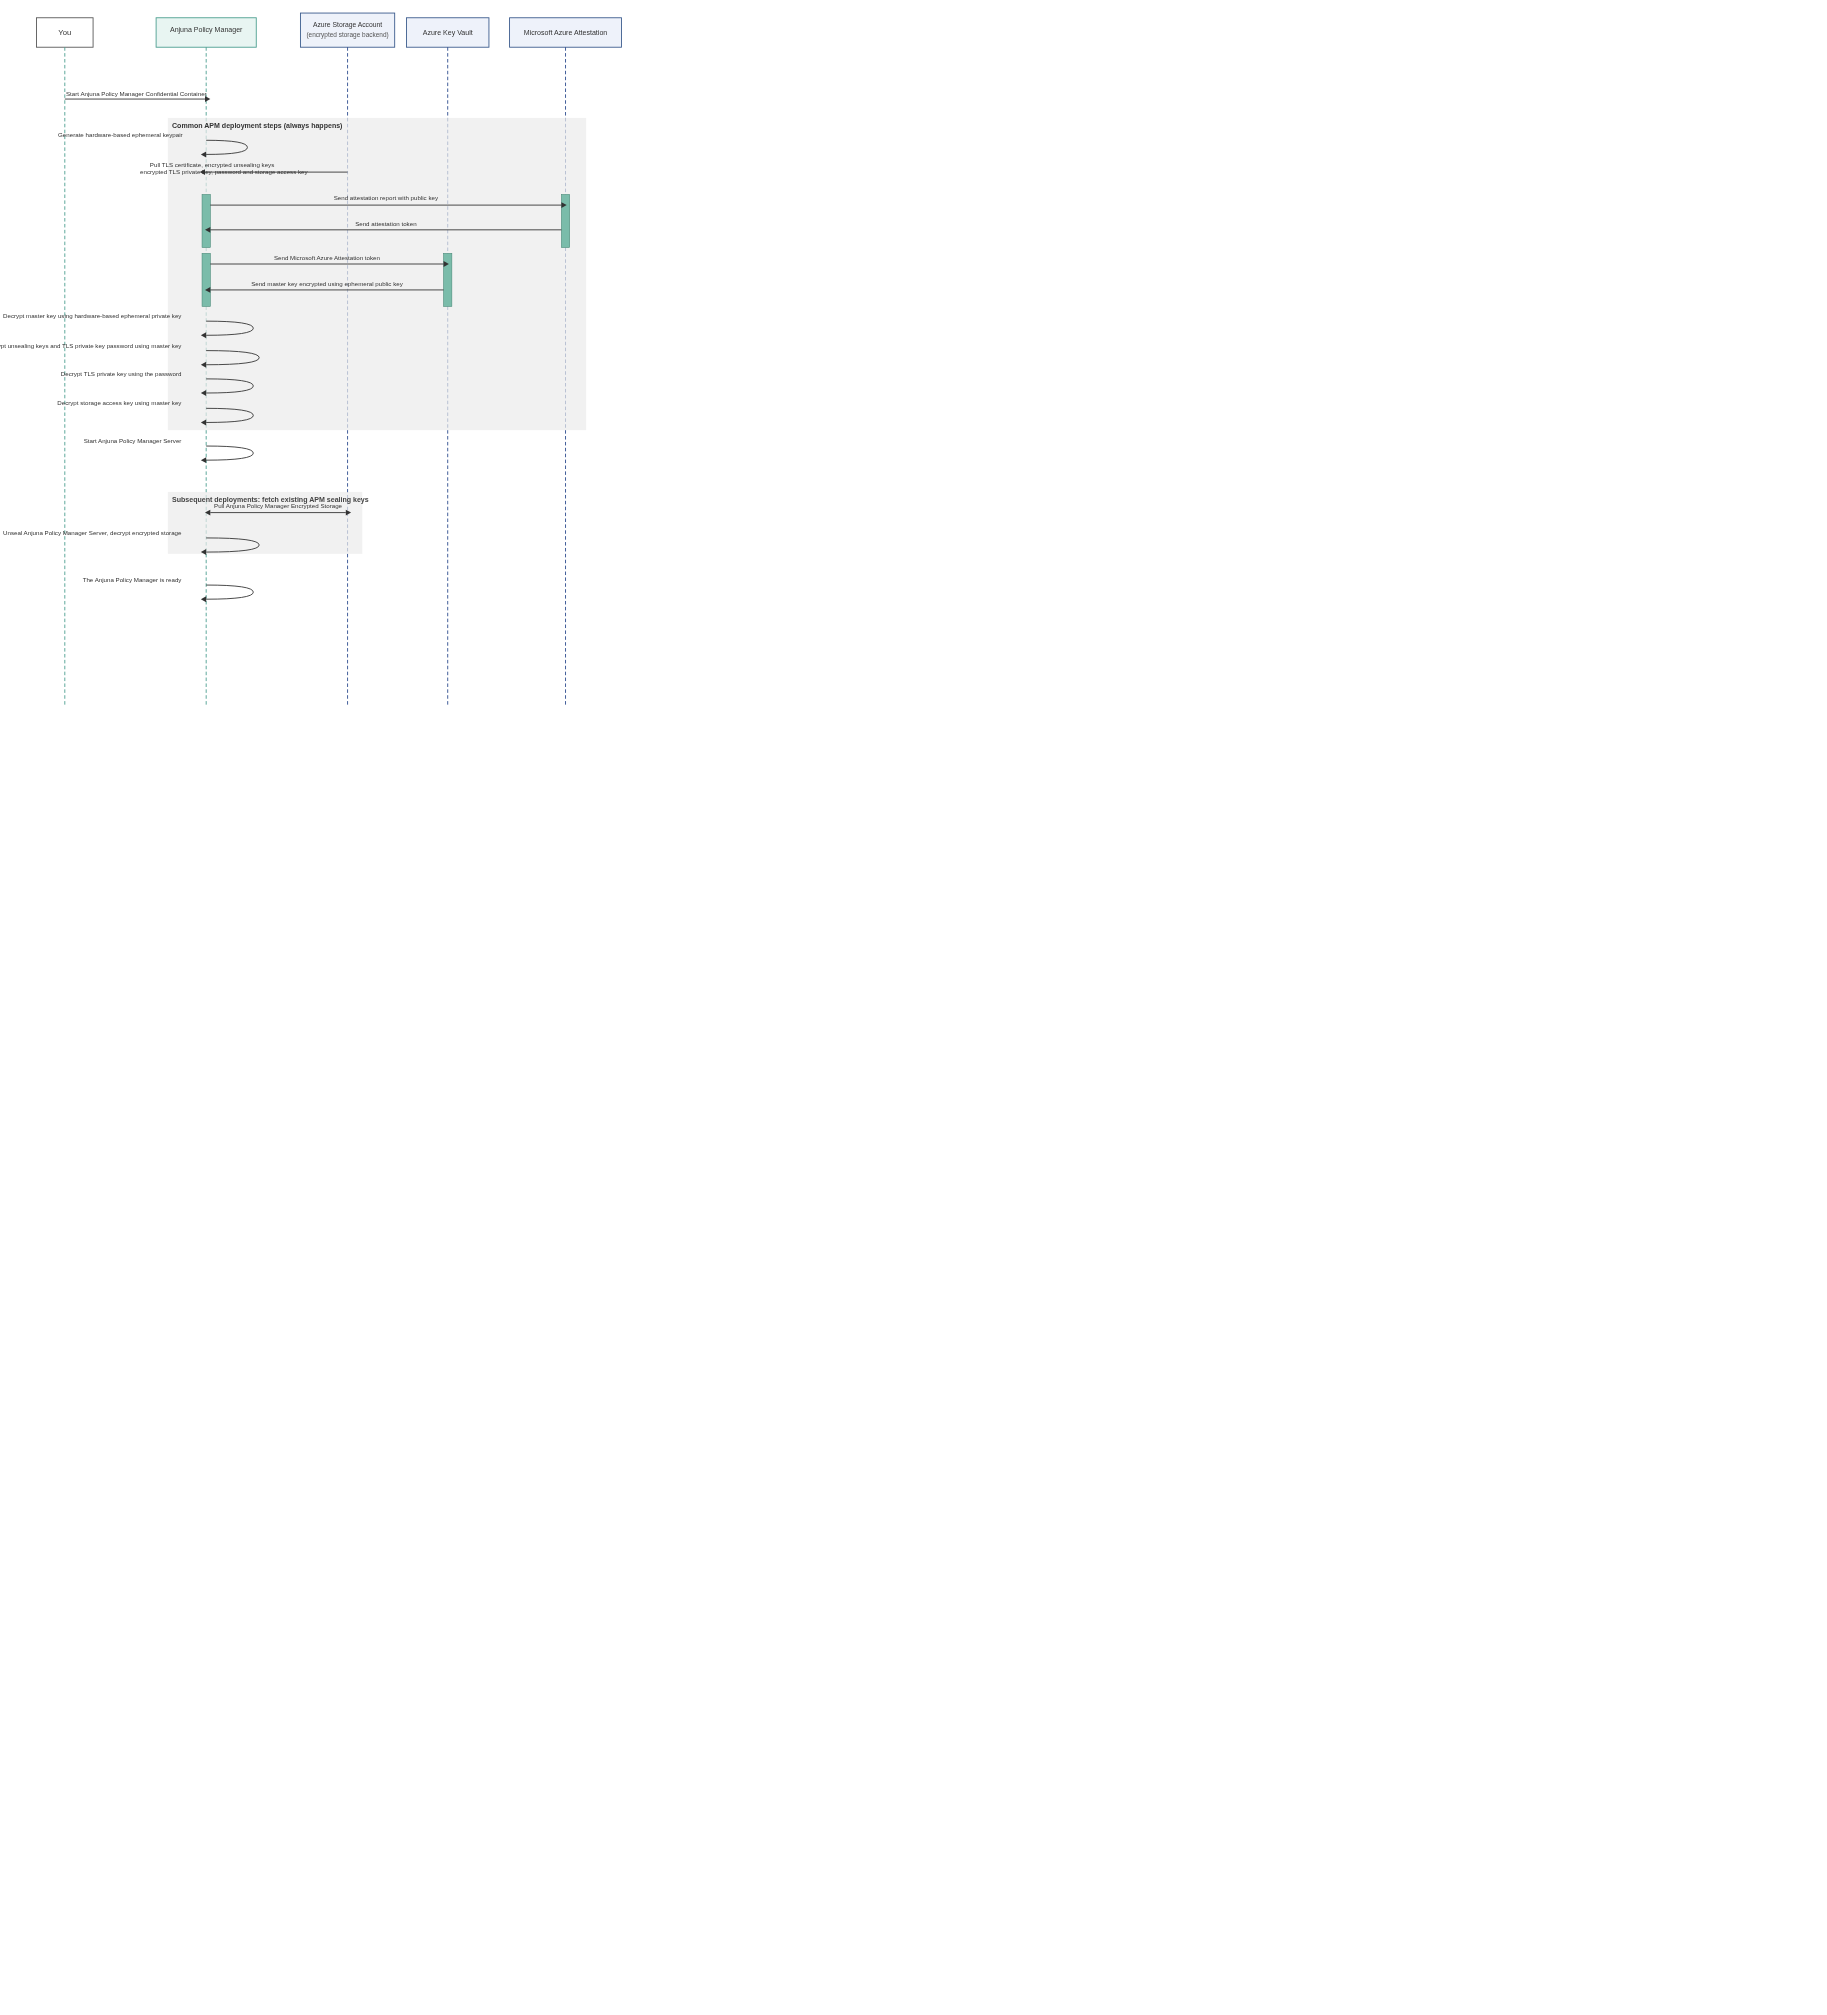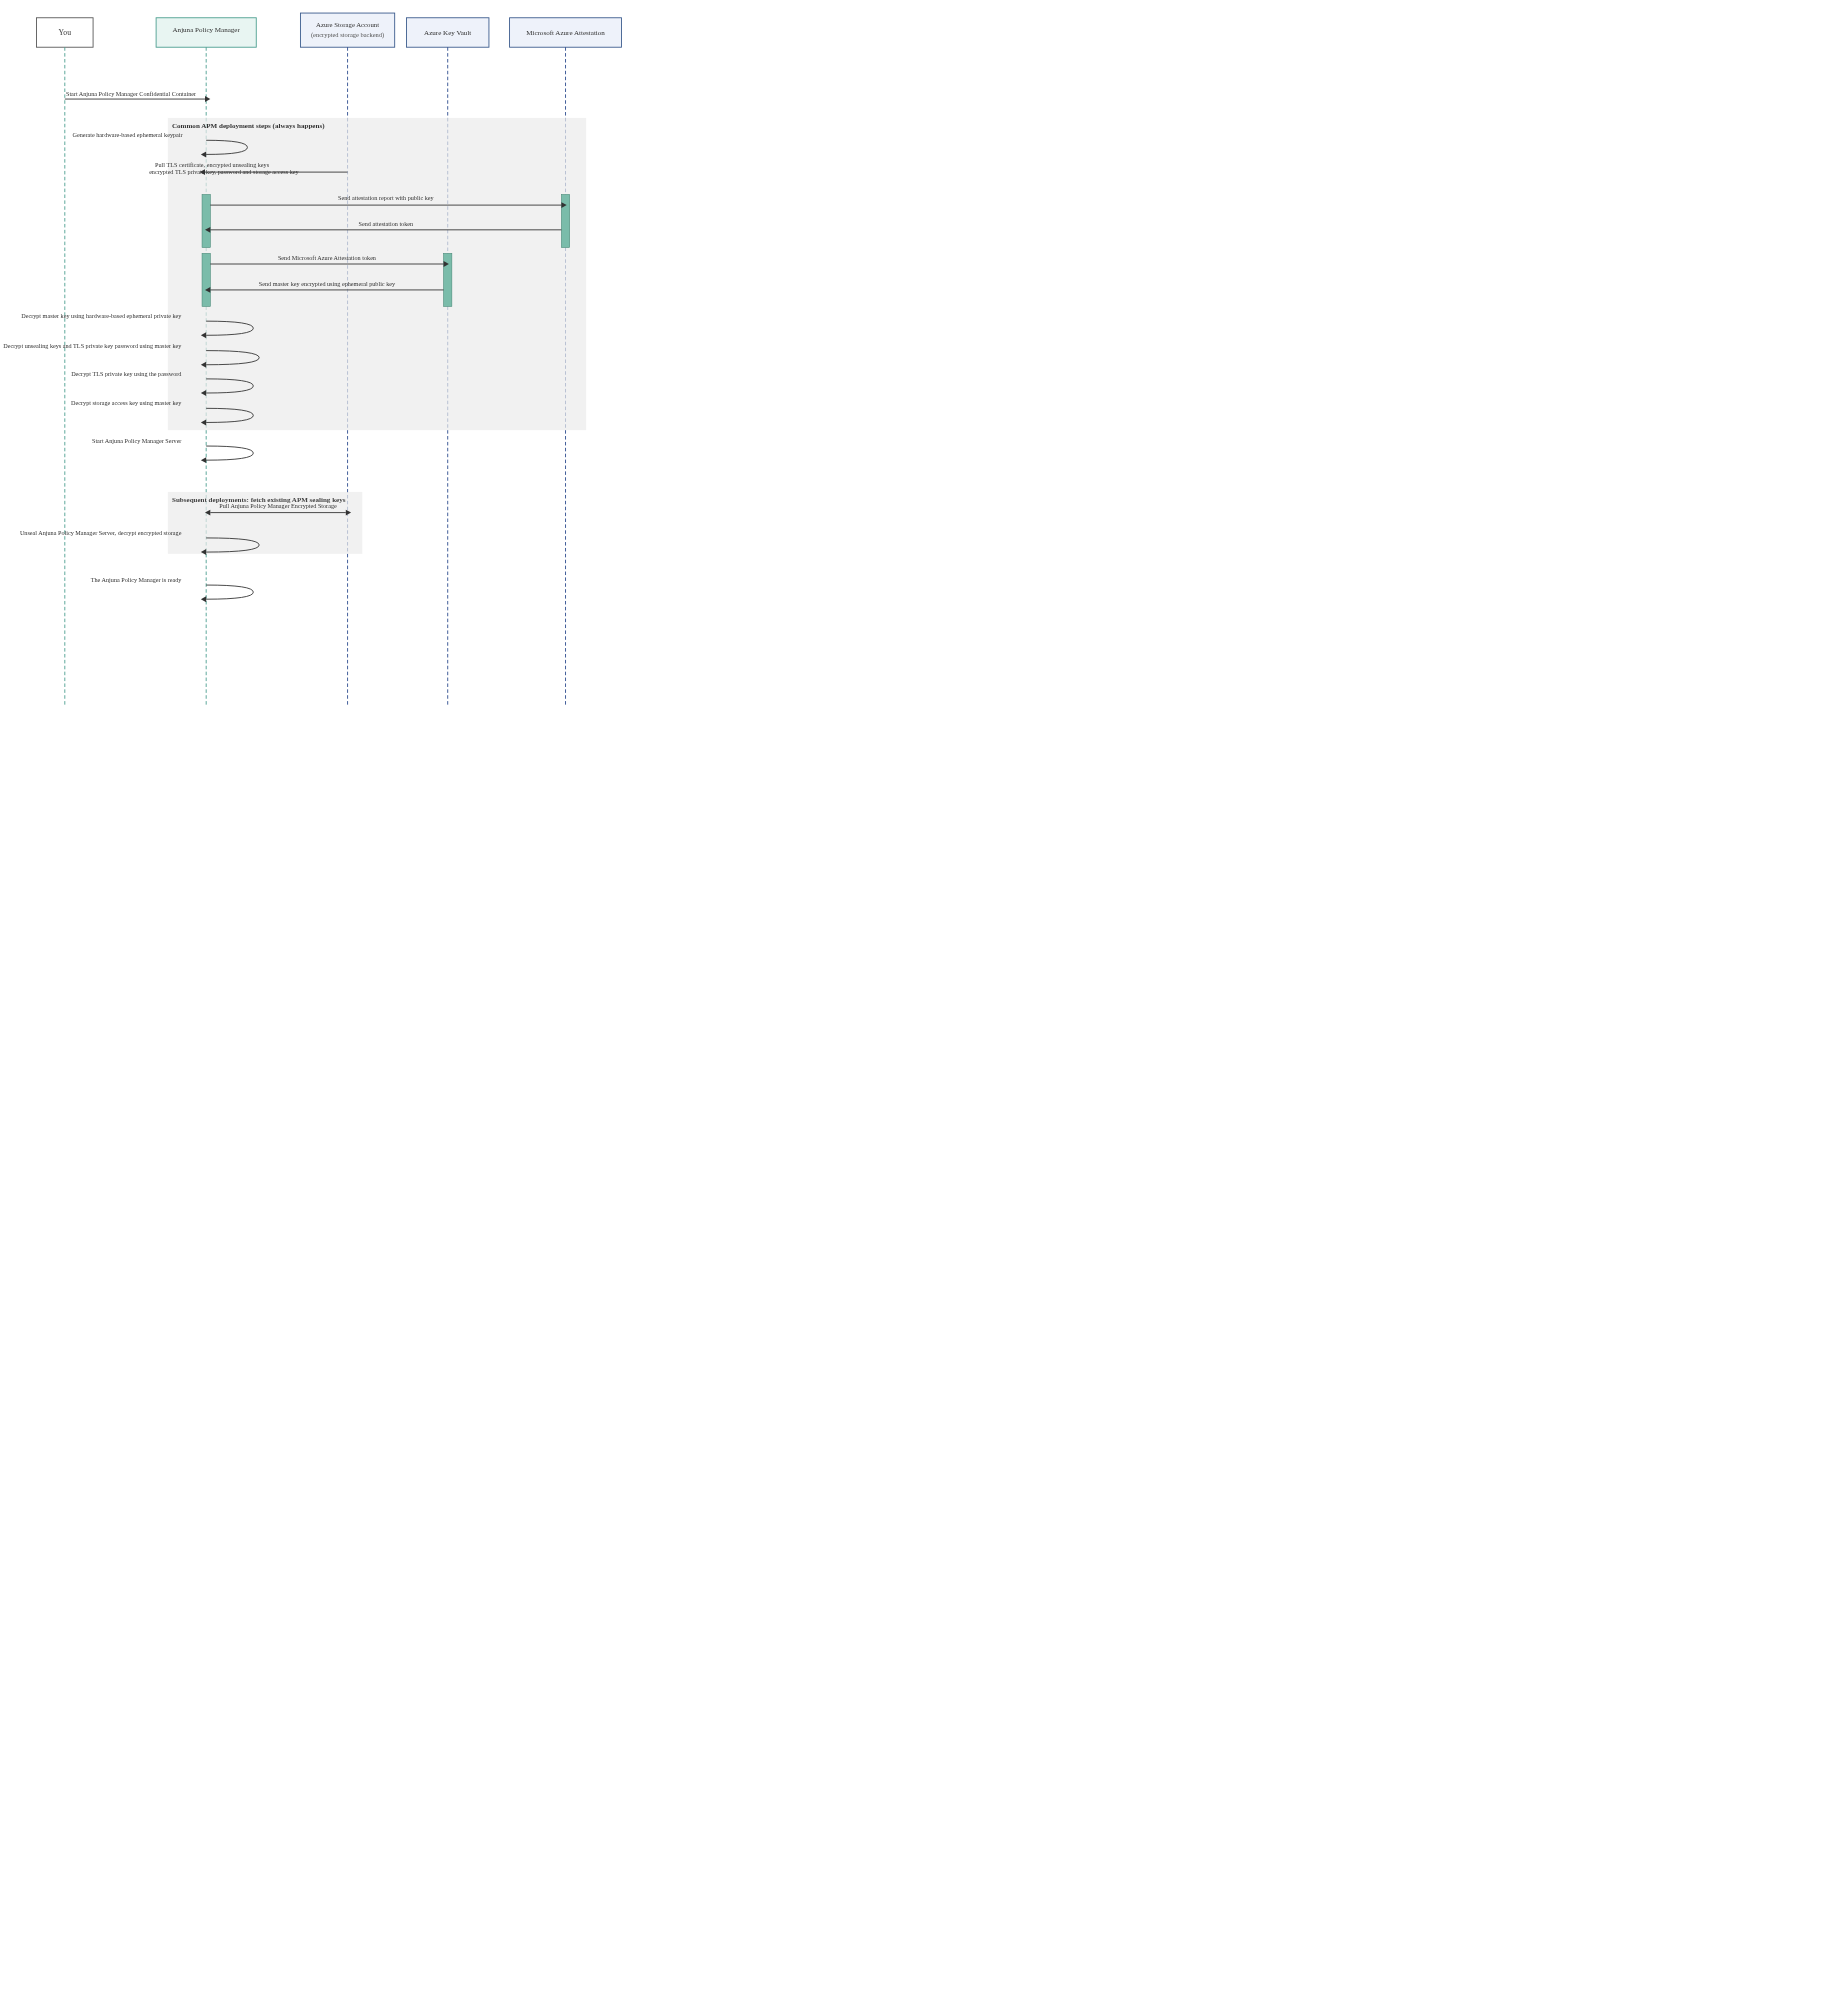--- a/index.html
+++ b/index.html
@@ -10,21 +10,20 @@
       width: 648px;
       min-height: 707px;
       overflow-x: auto;
     }
 
     .diagram-container {
       position: relative;
       width: 648px;
       min-height: 766px;
       padding: 28px;
-      font-family: Liberation Serif, serif;
     }
 
     svg.diagram-svg {
       position: absolute;
       top: 0;
       left: 0;
       width: 100%;
       height: 100%;
       overflow: visible;
     }

